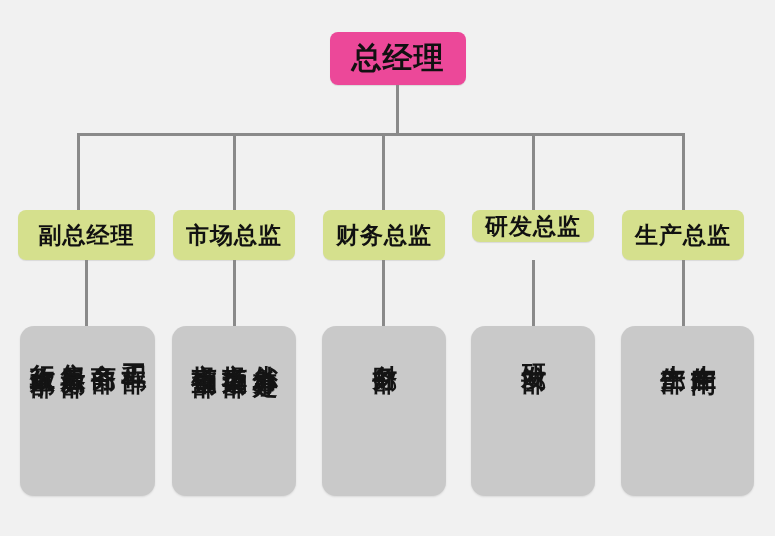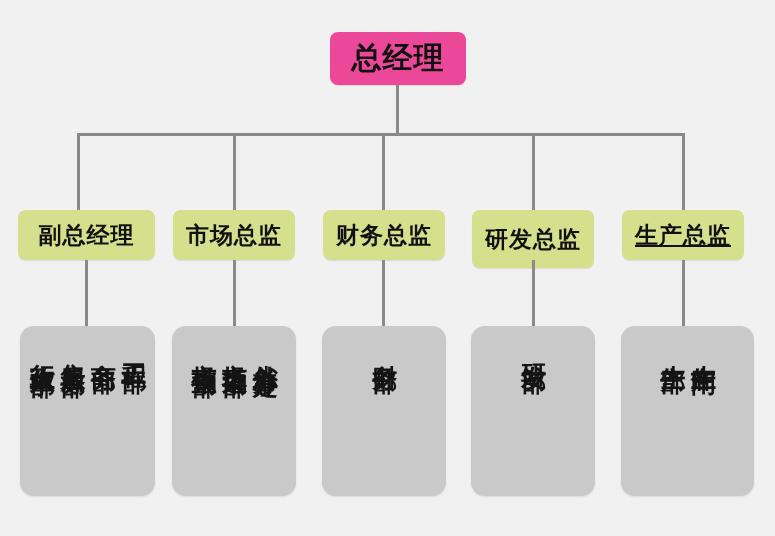--- a/index.html
+++ b/index.html
@@ -103,24 +103,24 @@
 
   <div class="node node-dir" style="left:18px; top:210px; width:137px; height:50px;align-items:center;">
     <span>副总经理</span>
   </div>
   <div class="node node-dir" style="left:173px; top:210px; width:122px; height:50px;">
     <span>市场总监</span>
   </div>
   <div class="node node-dir" style="left:323px; top:210px; width:122px; height:50px;">
     <span>财务总监</span>
   </div>
-  <div class="node node-dir" style="left:472px; top:210px; width:122px; height:58px;">
+  <div class="node node-dir" style="left:472px; top:210px; width:122px; height:32px;">
     <span>研发总监</span>
   </div>
-  <div class="node node-dir" style="left:622px; top:210px; width:122px; height:50px;text-decoration:underline;">
+  <div class="node node-dir" style="left:622px; top:210px; width:122px; height:50px;">
     <span>生产总监</span>
   </div>
 
   <div class="conn conn-v" style="left:85px; top:260px; width:3px; height:66px;"></div>
   <div class="conn conn-v" style="left:233px; top:260px; width:3px; height:66px;"></div>
   <div class="conn conn-v" style="left:382px; top:260px; width:3px; height:66px;"></div>
   <div class="conn conn-v" style="left:532px; top:260px; width:3px; height:66px;"></div>
   <div class="conn conn-v" style="left:682px; top:260px; width:3px; height:66px;"></div>
 
   <div class="node node-dept" style="left:20px; top:326px; width:135px; height:170px;">

